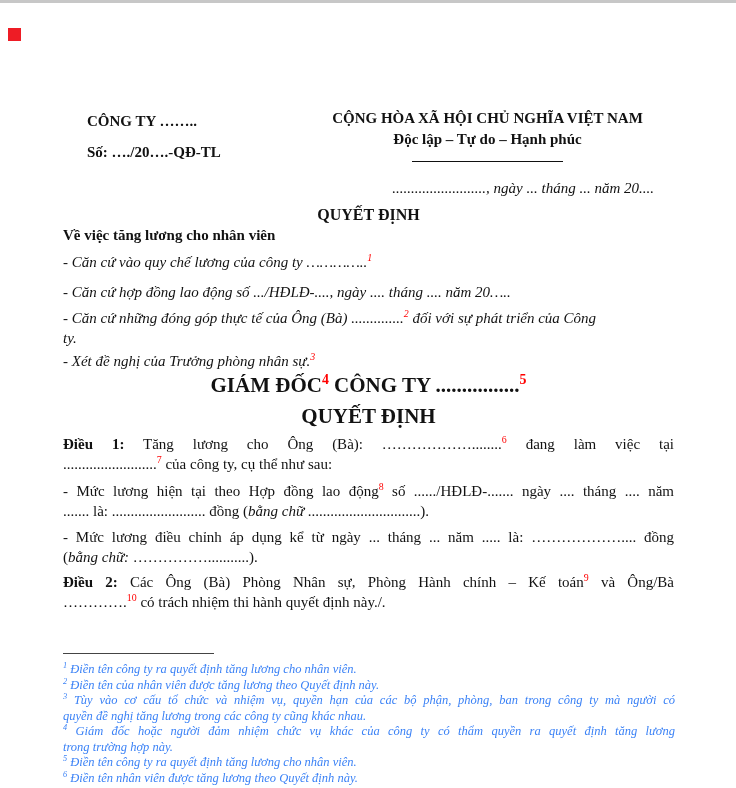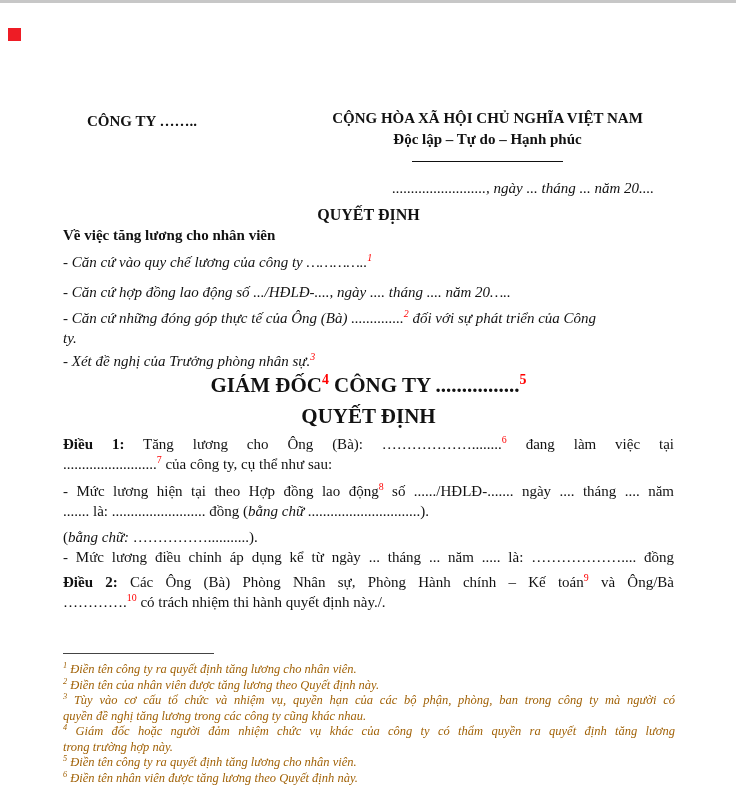--- a/index.html
+++ b/index.html
@@ -42,36 +42,37 @@
   .sp-p4 { margin-top:3px; }
   .sp-dir { margin-top:4px; }
   .sp-dec { margin-top:10px; }
   .sp-art1 { margin-top:7px; }
   .sp-b1 { margin-top:7px; }
   .sp-b2 { margin-top:6px; }
   .sp-art2 { margin-top:5px; }
 
   .footnotes {
     position:absolute; left:63px; top:653px; width:612px;
-    font-style:italic; font-size:12.5px; line-height:15.5px; color:#a16207;
+    font-style:italic; font-size:12.5px; line-height:15.5px; color:#3b82f6;
   }
   .fn-rule { width:151px; border-top:1.2px solid #444; margin-bottom:8px; }
 </style>
 </head>
 <body>
 
 <div class="page">
   <div class="topbar"></div>
   <div class="marker"></div>
 
   <div class="content">
 
     <div class="header-row">
       <div class="header-left">
         <div class="line">CÔNG TY ……..</div>
+        <div class="line num">Số: …./20….-QĐ-TL</div>
       </div>
       <div class="header-right">
         <div class="line nat">CỘNG HÒA XÃ HỘI CHỦ NGHĨA VIỆT NAM</div>
         <div class="line motto">Độc lập – Tự do – Hạnh phúc</div>
         <div class="motto-line"></div>
         <div class="line dateline">........................., ngày ... tháng ... năm 20....</div>
       </div>
     </div>
 
     <div class="title">QUYẾT ĐỊNH</div>
@@ -92,22 +93,22 @@
         <div class="line jline"><span class="b">Điều 1:</span><span> Tăng lương cho Ông (Bà): ………………........</span><span class="s r">6</span><span> đang làm việc tại</span></div>
         <div class="line"><span>.........................</span><span class="s r">7</span><span> của công ty, cụ thể như sau:</span></div>
       </div>
 
     <div class="para sp-b1">
         <div class="line jline"><span>- Mức lương hiện tại theo Hợp đồng lao động</span><span class="s r">8</span><span> số ....../HĐLĐ-....... ngày .... tháng .... năm</span></div>
         <div class="line"><span>....... là: ......................... đồng (</span><span class="i">bằng chữ</span><span> ..............................).</span></div>
       </div>
 
     <div class="para sp-b2">
+        <div class="line jline"><span>- Mức lương điều chỉnh áp dụng kể từ ngày ... tháng ... năm ..... là: ……………….... đồng</span></div>
         <div class="line"><span>(</span><span class="i">bằng chữ:</span><span> ……………...........).</span></div>
-        <div class="line jline"><span>- Mức lương điều chỉnh áp dụng kể từ ngày ... tháng ... năm ..... là: ……………….... đồng</span></div>
       </div>
 
     <div class="para sp-art2">
         <div class="line jline"><span class="b">Điều 2:</span><span> Các Ông (Bà) Phòng Nhân sự, Phòng Hành chính – Kế toán</span><span class="s r">9</span><span> và Ông/Bà</span></div>
         <div class="line"><span>………….</span><span class="s r">10</span><span> có trách nhiệm thi hành quyết định này./.</span></div>
       </div>
 
   </div>
 
   <div class="footnotes">

